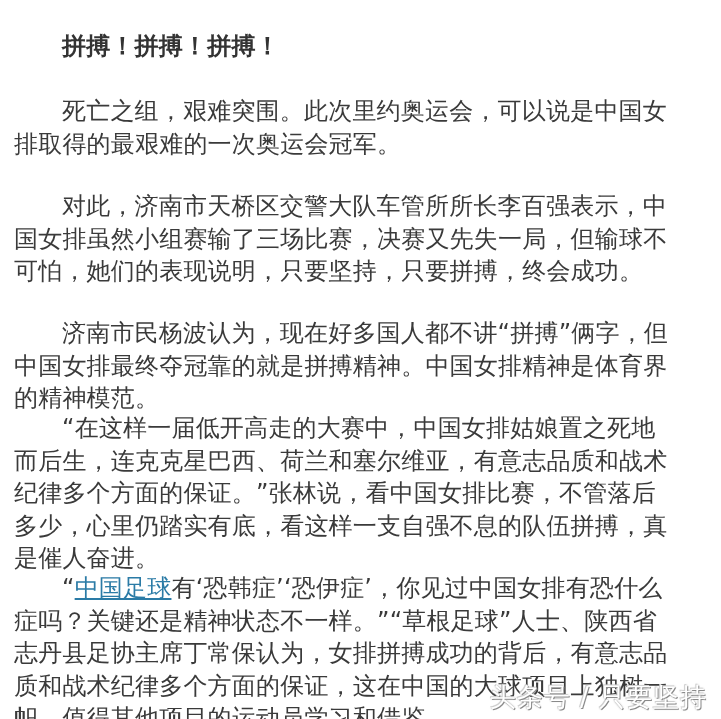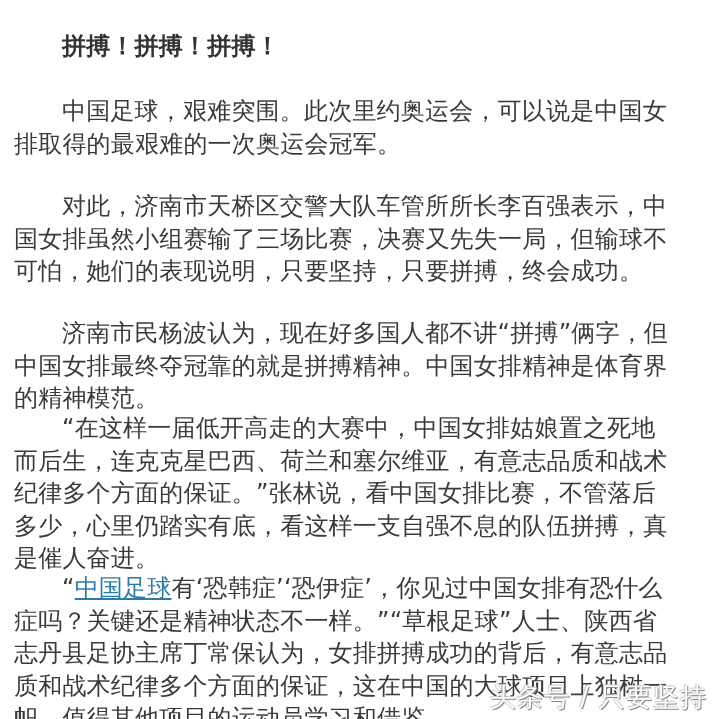--- a/index.html
+++ b/index.html
@@ -52,21 +52,21 @@
       text-shadow: 1px 1px 0 #8a8a8a, -1px -1px 0 #cfcfcf, 0 0 2px #9a9a9a;
       font-family: "DejaVu Sans", sans-serif;
     }
   </style>
 </head>
 <body>
 
 <div class="article">
   <p class="para heading" style="top:30px;">拼搏！拼搏！拼搏！</p>
 
-  <p class="para" style="top:95px;">中国足球，艰难突围。此次里约奥运会，可以说是中国女排取得的最艰难的一次奥运会冠军。</p>
+  <p class="para" style="top:95px;">死亡之组，艰难突围。此次里约奥运会，可以说是中国女排取得的最艰难的一次奥运会冠军。</p>
 
   <p class="para" style="top:190px;">对此，济南市天桥区交警大队车管所所长李百强表示，中国女排虽然小组赛输了三场比赛，决赛又先失一局，但输球不可怕，她们的表现说明，只要坚持，只要拼搏，终会成功。</p>
 
   <p class="para" style="top:317px;">济南市民杨波认为，现在好多国人都不讲“拼搏”俩字，但中国女排最终夺冠靠的就是拼搏精神。中国女排精神是体育界的精神模范。</p>
 
   <p class="para" style="top:412px;">“在这样一届低开高走的大赛中，中国女排姑娘置之死地而后生，连克克星巴西、荷兰和塞尔维亚，有意志品质和战术纪律多个方面的保证。”张林说，看中国女排比赛，不管落后多少，心里仍踏实有底，看这样一支自强不息的队伍拼搏，真是催人奋进。</p>
 
   <p class="para" style="top:572px;"><span>“</span><a class="link">中国足球</a><span>有‘恐韩症’‘恐伊症’，你见过中国女排有恐什么症吗？关键还是精神状态不一样。”“草根足球”人士、陕西省志丹县足协主席丁常保认为，女排拼搏成功的背后，有意志品质和战术纪律多个方面的保证，这在中国的大球项目上独树一帜，值得其他项目的运动员学习和借鉴。</span></p>
 </div>
 

